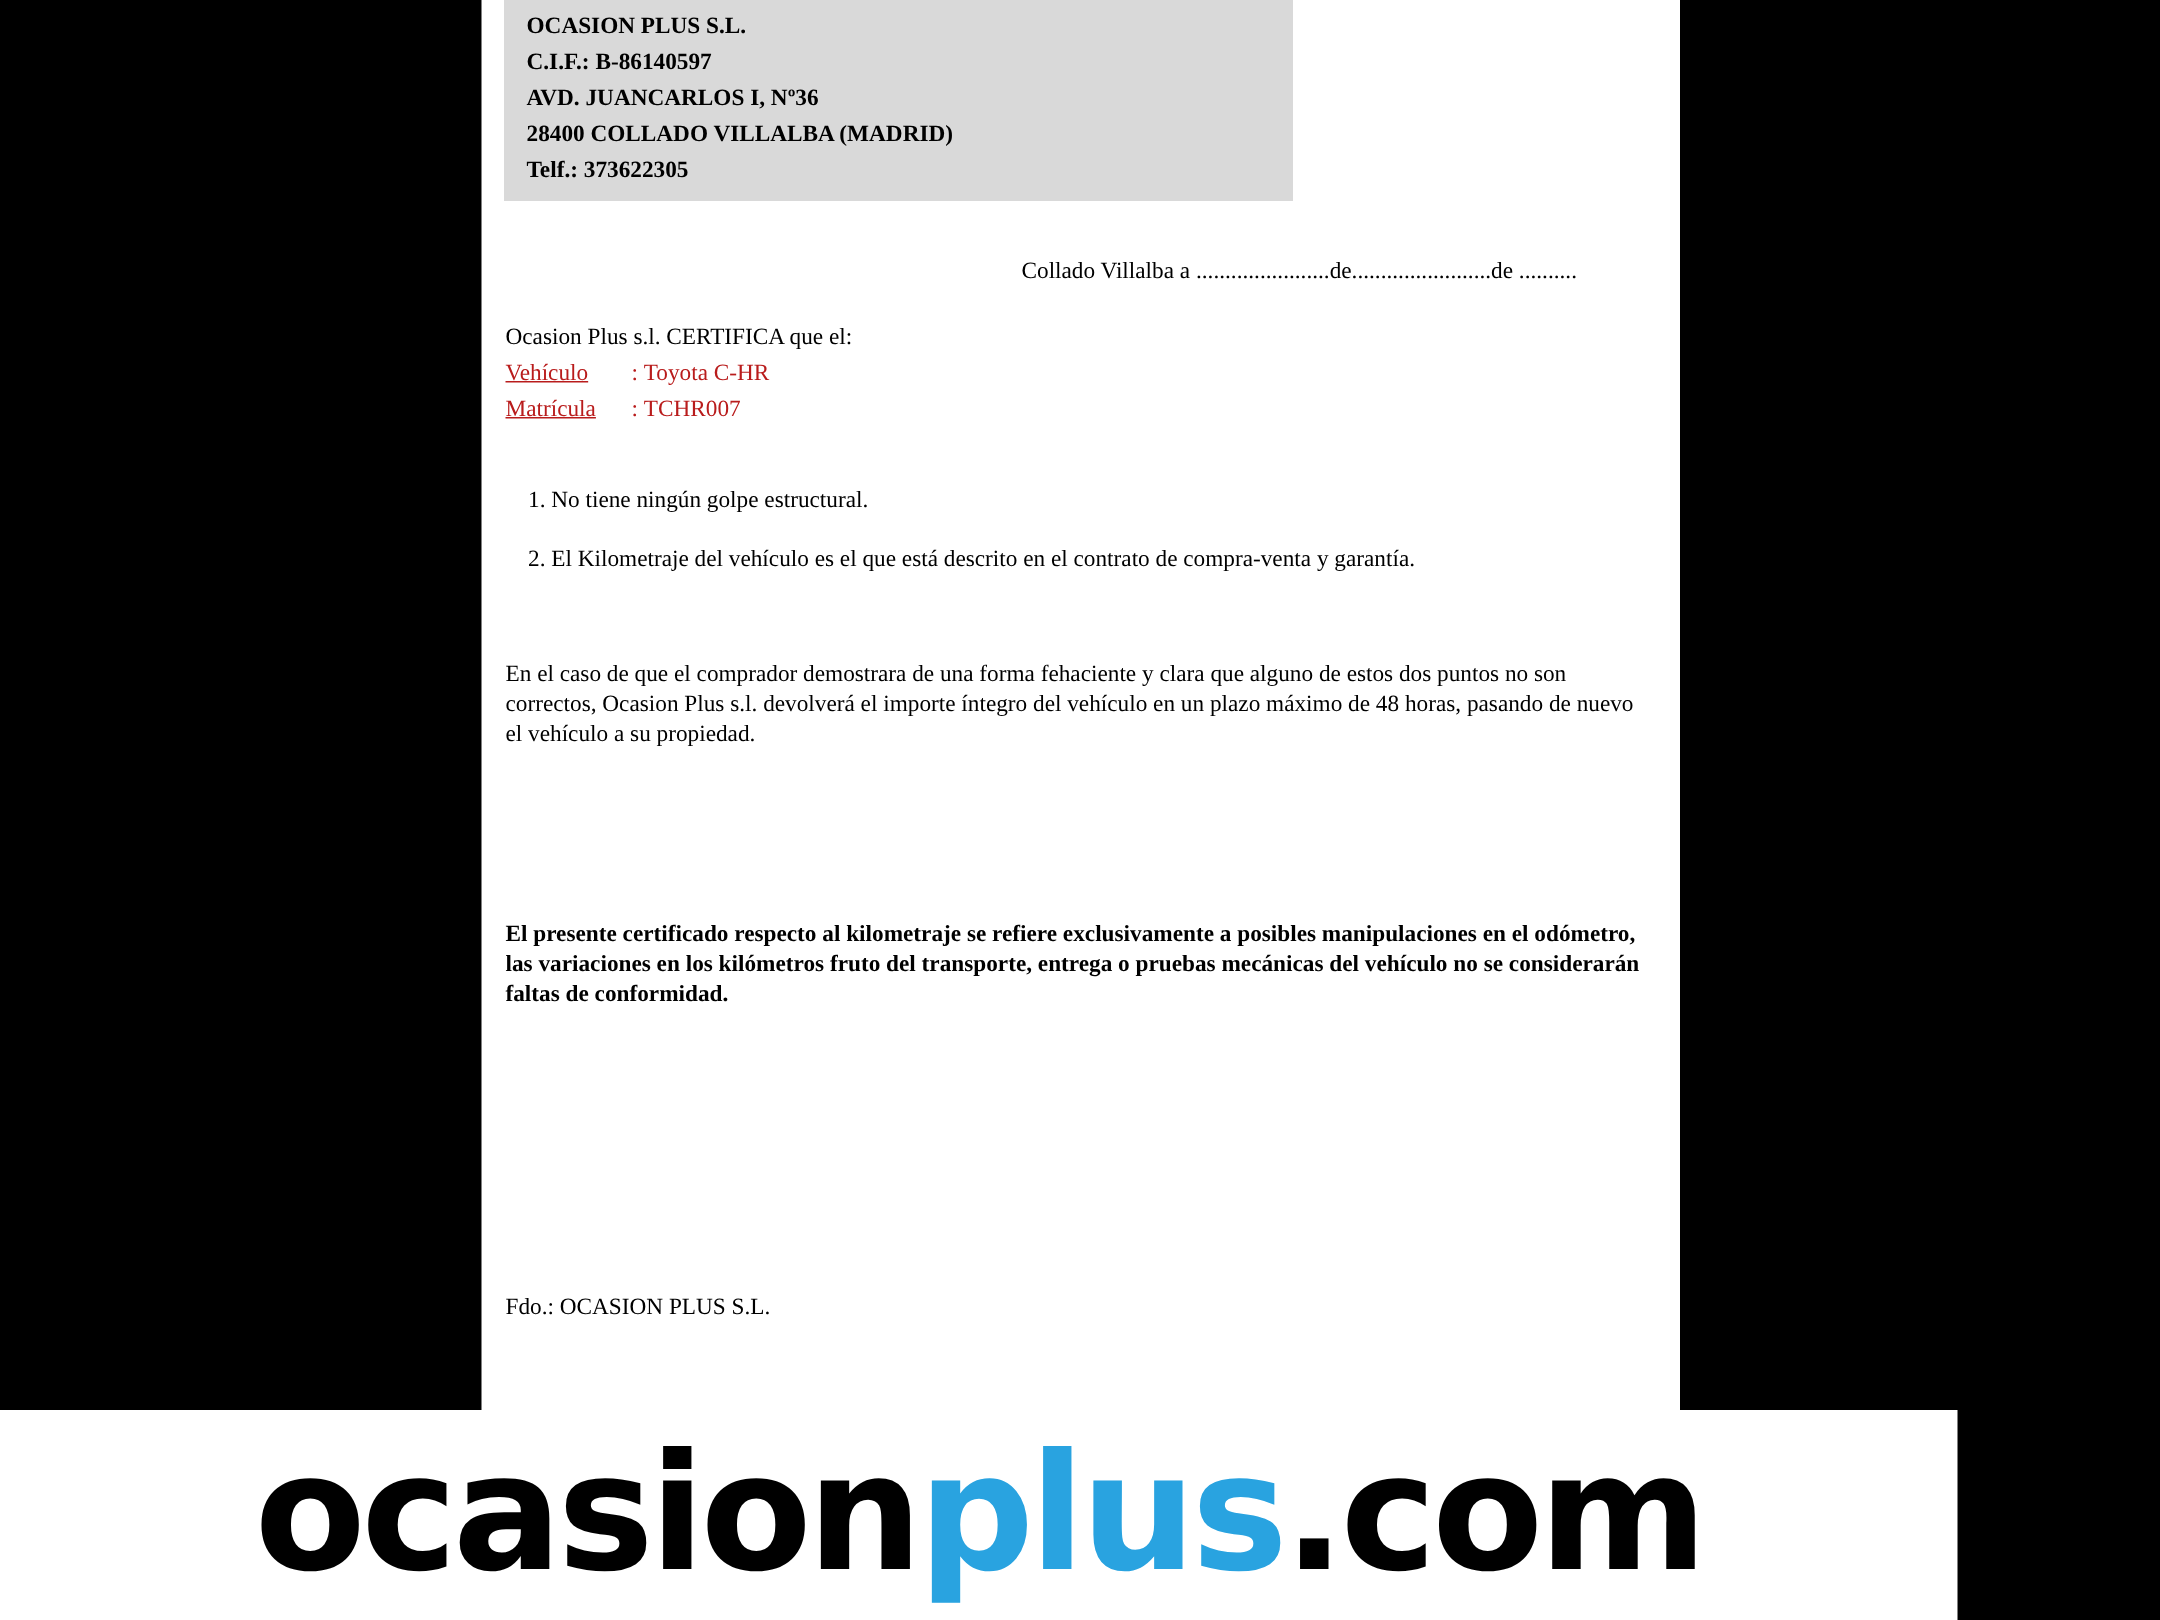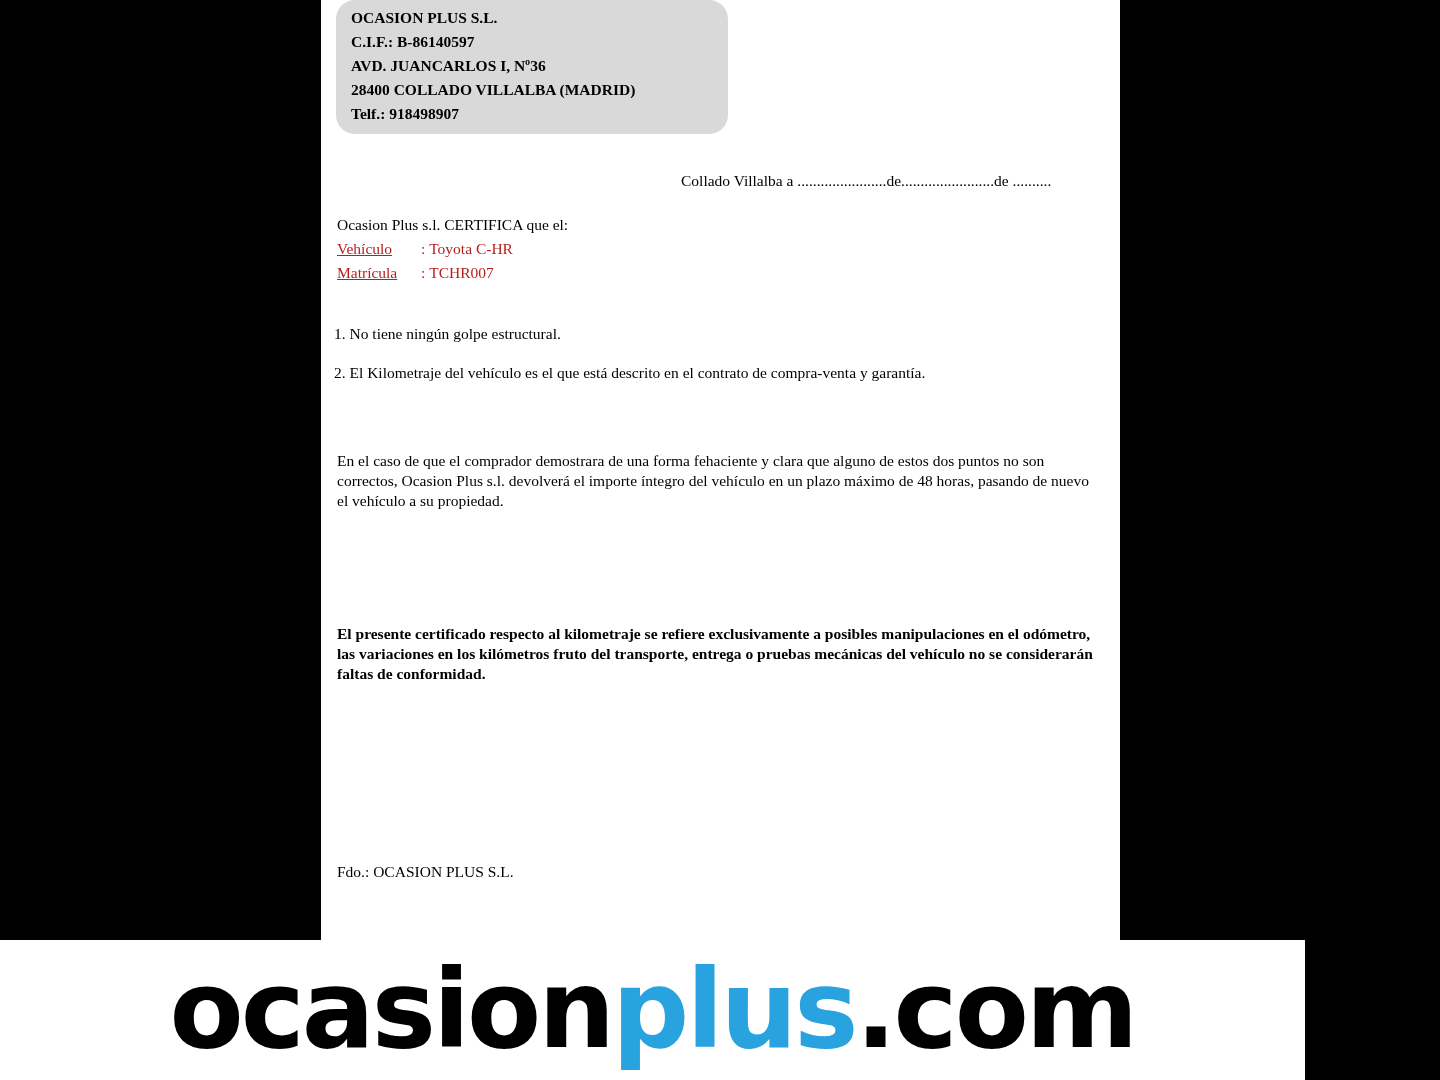--- a/index.html
+++ b/index.html
@@ -30,25 +30,24 @@
     left: 0;
     top: 0;
     width: 799px;
     height: 940px;
   }
 
   .company-box {
     position: absolute;
     left: 15px;
     top: 0px;
-    width: 392px;
+    width: 526px;
     background: #d9d9d9;
     padding: 6px 0 8px 15px;
     box-sizing: border-box;
-    border-radius: 19px;
   }
   .company-box .line {
     font-weight: bold;
     font-size: 15.5px;
     line-height: 24px;
     color: #000;
     white-space: nowrap;
   }
 
   .date-line {
@@ -78,36 +77,35 @@
   .field-row .lbl {
     display: inline-block;
     width: 84px;
     text-decoration: underline;
   }
   .field-row.veh { top: 240px; }
   .field-row.mat { top: 264px; }
 
   .point {
     position: absolute;
-    left: 13px;
+    left: 31px;
     font-size: 15.5px;
     color: #000;
   }
   .point-1 { top: 325px; }
   .point-2 { top: 364px; }
 
   .para {
     position: absolute;
     left: 16px;
     width: 758px;
     font-size: 15.5px;
     line-height: 20px;
     color: #000;
     text-align: left;
-    margin-top: 11px;
   }
   .para-1 { top: 440px; }
   .para-2 { top: 517px; }
   .para-3 { top: 555px; }
   .para-4 { top: 613px; font-weight: bold; }
 
   .signature {
     position: absolute;
     left: 16px;
     top: 863px;
@@ -143,21 +141,21 @@
 <body>
 
 <div class="page">
   <div class="doc-inner">
 
     <div class="company-box">
       <div class="line">OCASION PLUS S.L.</div>
       <div class="line">C.I.F.: B-86140597</div>
       <div class="line">AVD. JUANCARLOS I, Nº36</div>
       <div class="line">28400 COLLADO VILLALBA (MADRID)</div>
-      <div class="line">Telf.: 918498907</div>
+      <div class="line">Telf.: 373622305</div>
     </div>
 
     <div class="date-line">Collado Villalba a .......................de........................de ..........</div>
 
     <div class="certifica">Ocasion Plus s.l. CERTIFICA que el:</div>
 
     <div class="field-row veh">
       <span class="lbl">Vehículo</span><span>:</span>&nbsp;<span>Toyota C-HR</span>
     </div>
 

